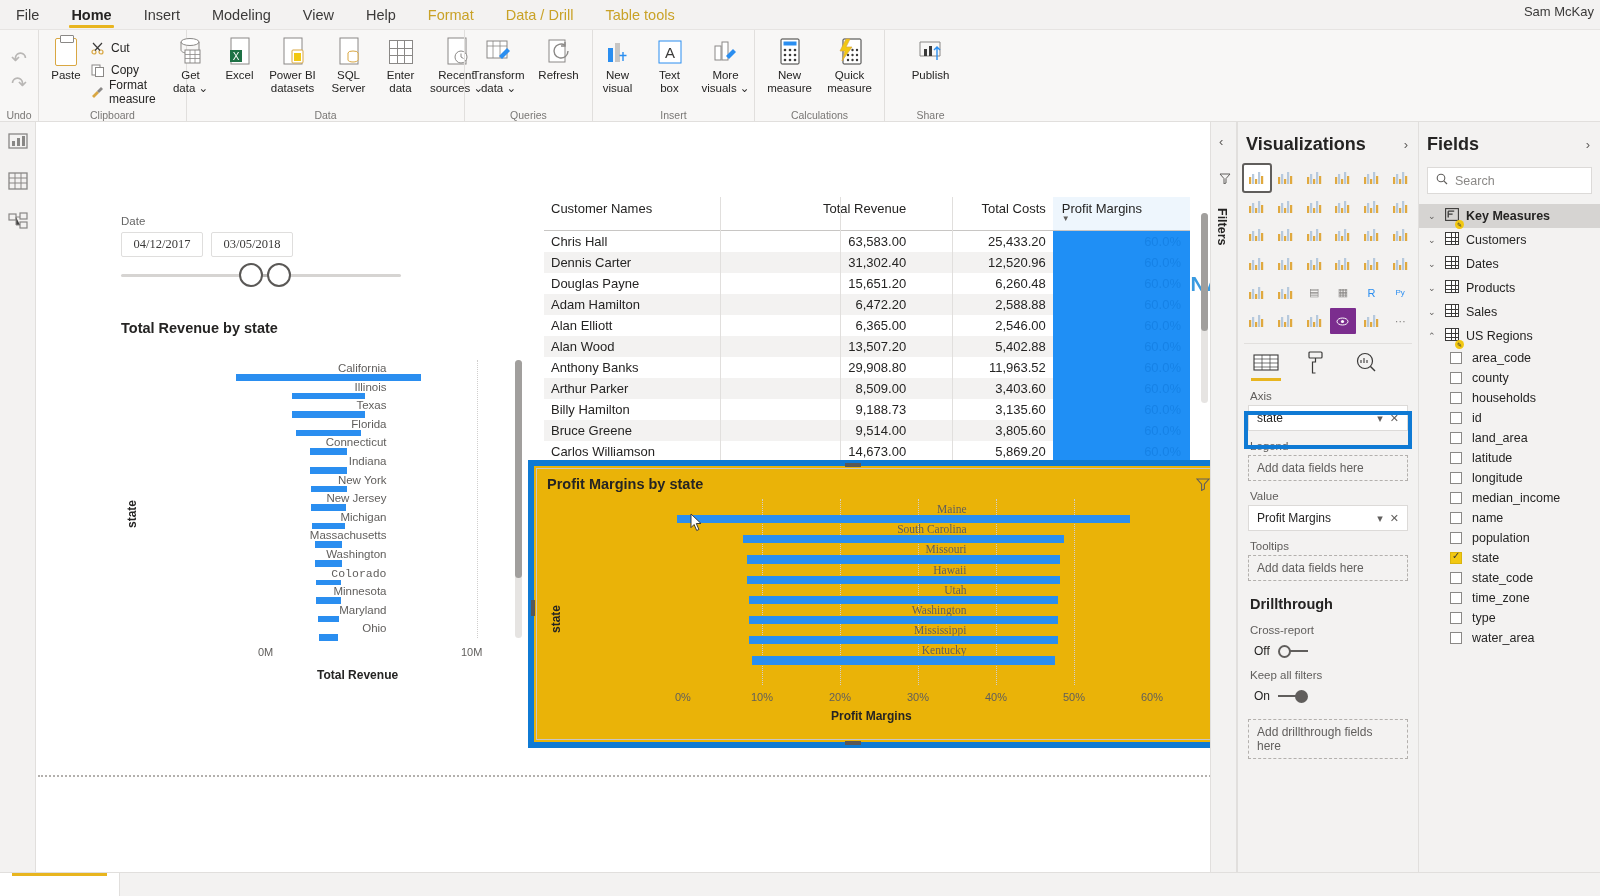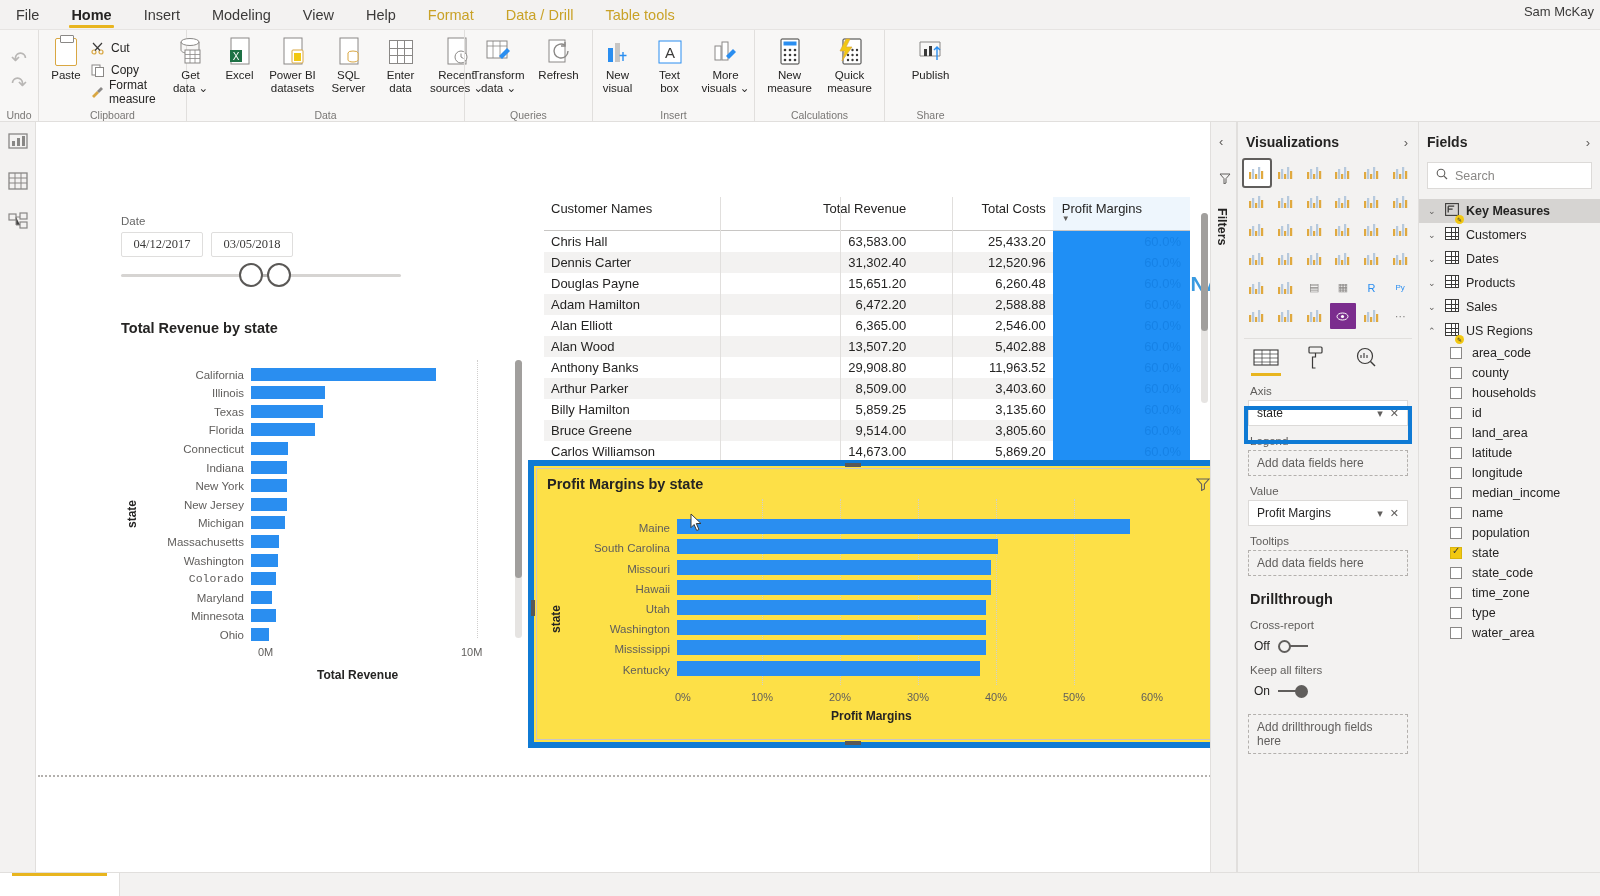--- a/index.html
+++ b/index.html
@@ -125,21 +125,21 @@
   .knob.k1 { left: 42%; }
   .knob.k2 { left: 52%; }
 
   
   .visual { position: absolute; background: #fff; }
   .visual-title { font-size: 14.5px; color: #252423; font-weight: bold; }
 
   
   .hbar-chart { position: relative; width: 100%; height: 100%; }
   .hbar-rows { position: absolute; left: 0; top: 0; right: 0; }
-  .hbar-row { display: flex; align-items: flex-end; }
+  .hbar-row { display: flex; align-items: center; flex-direction: column; }
   .hbar-cat { text-align: right; font-size: 11.5px; color: #605e5c;
     padding-right: 7px; white-space: nowrap; }
   .hbar-bar { background: #2a8ef0; height: 13px; }
   .axis-line { position: absolute; font-size: 11px; color: #605e5c; }
   .axis-title { font-size: 12px; color: #252423; font-weight: bold; }
   .y-axis-title { font-size: 12px; color: #252423; font-weight: bold;
     transform: rotate(-90deg); transform-origin: left top;
     white-space: nowrap; position: absolute; }
   .gridline { position: absolute; width: 0; border-left: 1px dotted #d0cecd; }
   .vscroll { position: absolute; width: 7px; background: #e6e4e2;
@@ -170,21 +170,21 @@
   .tbl tfoot td { font-weight: bold; border-top: 1px solid #c8c6c4;
     padding-top: 4px; background: #fff; }
   .colsep { position: absolute; top: 0; bottom: 0; width: 1px;
     background: #e1dfdd; }
   .sortcaret { font-size: 8px; color: #605e5c; display: block;
     line-height: 6px; }
 
   
   #profitvis {
     left: 492px; top: 338px; width: 751px; height: 288px;
-    border: 6px solid #0f7ad4; background: #fde047;
+    border: 6px solid #0f7ad4; background: #eab308;
   }
   .vis-inner { position: absolute; inset: 2px; border: 1px solid #c8c6c4; }
   .vis-header { position: absolute; left: 0; right: 0; top: 0; height: 30px; }
   .vis-icons { position: absolute; right: 8px; top: 8px; display: flex;
     gap: 12px; align-items: center; color: #605e5c; }
   .handle { position: absolute; background: #5a5856; }
 
   
   .filters-strip {
     position: absolute; right: 363px; top: 122px; width: 27px; bottom: 24px;
@@ -198,21 +198,21 @@
   .chev { position: absolute; top: 12px; left: 8px; font-size: 13px;
     color: #605e5c; }
   .funnel-sm { position: absolute; top: 48px; left: 8px; }
 
   .vizpane {
     position: absolute; right: 182px; top: 122px; width: 181px; bottom: 24px;
     background: #f3f2f1; border-left: 1px solid #e1dfdd; overflow: hidden;
   }
   .pane-head { display: flex; align-items: center; justify-content: space-between;
     padding: 12px 10px 10px 8px; }
-  .pane-title { font-size: 14px; font-weight: bold; color: #252423; }
+  .pane-title { font-size: 18px; font-weight: bold; color: #252423; }
   .pane-chev { font-size: 13px; color: #605e5c; }
   .viz-grid {
     display: grid; grid-template-columns: repeat(6, 1fr);
     gap: 3px; padding: 0 5px 7px 6px;
   }
   .viz-cell {
     width: 100%; aspect-ratio: 1/1; border-radius: 1px;
     display: flex; align-items: center; justify-content: center;
     font-size: 9px; color: #8a8886; position: relative;
   }
@@ -671,26 +671,26 @@
             </div>
             <div class="hbar-row" style="height: 18.6px;">
               <div class="hbar-cat" style="width: 130px;">Washington</div>
               <div class="hbar-bar" style="width: 27.1262px;"></div>
             </div>
             <div class="hbar-row" style="height: 18.6px; font-family: Liberation Mono, monospace;">
               <div class="hbar-cat" style="width: 130px;">Colorado</div>
               <div class="hbar-bar" style="width: 25.2554px;"></div>
             </div>
             <div class="hbar-row" style="height: 18.6px;">
+              <div class="hbar-cat" style="width: 130px;">Minnesota</div>
+              <div class="hbar-bar" style="width: 25.0215px;"></div>
+            </div>
+            <div class="hbar-row" style="height: 18.6px;">
               <div class="hbar-cat" style="width: 130px;">Maryland</div>
               <div class="hbar-bar" style="width: 21.0462px;"></div>
-            </div>
-            <div class="hbar-row" style="height: 18.6px;">
-              <div class="hbar-cat" style="width: 130px;">Minnesota</div>
-              <div class="hbar-bar" style="width: 25.0215px;"></div>
             </div>
             <div class="hbar-row" style="height: 18.6px;">
               <div class="hbar-cat" style="width: 130px;">Ohio</div>
               <div class="hbar-bar" style="width: 18.24px;"></div>
             </div>
           </div>
 
         <div class="axis-line" style="left:137px; top:286px;">0M</div>
         <div class="axis-line" style="left:340px; top:286px;">10M</div>
         <div class="axis-title" style="position:absolute; left:196px; top:308px;">Total Revenue</div>
@@ -765,21 +765,21 @@
                 <td class="pm">60.0%</td>
               </tr>
               <tr>
                 <td class="lft">Arthur Parker</td>
                 <td>8,509.00</td>
                 <td>3,403.60</td>
                 <td class="pm">60.0%</td>
               </tr>
               <tr>
                 <td class="lft">Billy Hamilton</td>
-                <td>5,859.25</td>
+                <td>9,188.73</td>
                 <td>3,135.60</td>
                 <td class="pm">60.0%</td>
               </tr>
               <tr>
                 <td class="lft">Bruce Greene</td>
                 <td>9,514.00</td>
                 <td>3,805.60</td>
                 <td class="pm">60.0%</td>
               </tr>
               <tr>
@@ -828,21 +828,21 @@
         </div>
 
         <div class="hbar-chart" style="position:absolute; left:0; top:30px; right:0; bottom:0;">
           <div class="y-axis-title" style="left:12px; top:134px;">state</div>
 
           <div class="gridline" style="left:225px;top:0;height:186px;"></div>
           <div class="gridline" style="left:303px;top:0;height:186px;"></div>
           <div class="gridline" style="left:381px;top:0;height:186px;"></div>
           <div class="gridline" style="left:459px;top:0;height:186px;"></div>
           <div class="gridline" style="left:537px;top:0;height:186px;"></div>
-          <div class="hbar-rows" id="pmRows" style="left:0; top:15px;">
+          <div class="hbar-rows" id="pmRows" style="left:0; top:4px;font-family:Liberation Serif, serif;">
               <div class="hbar-row" style="height: 20.2px;">
                 <div class="hbar-cat" style="width: 140px;">Maine</div>
                 <div class="hbar-bar" style="height: 15px; width: 452.565px;"></div>
               </div>
               <div class="hbar-row" style="height: 20.2px;">
                 <div class="hbar-cat" style="width: 140px;">South Carolina</div>
                 <div class="hbar-bar" style="height: 15px; width: 320.661px;"></div>
               </div>
               <div class="hbar-row" style="height: 20.2px;">
                 <div class="hbar-cat" style="width: 140px;">Missouri</div>

